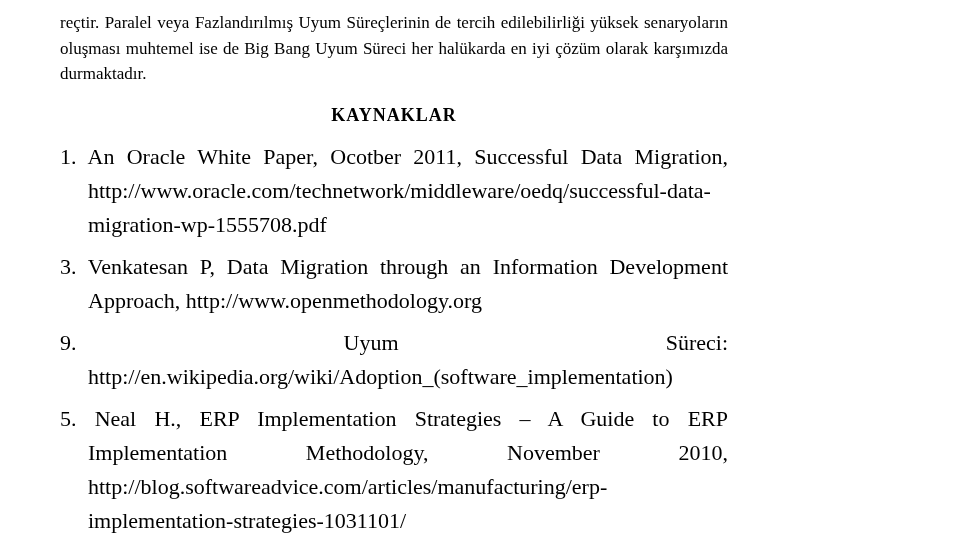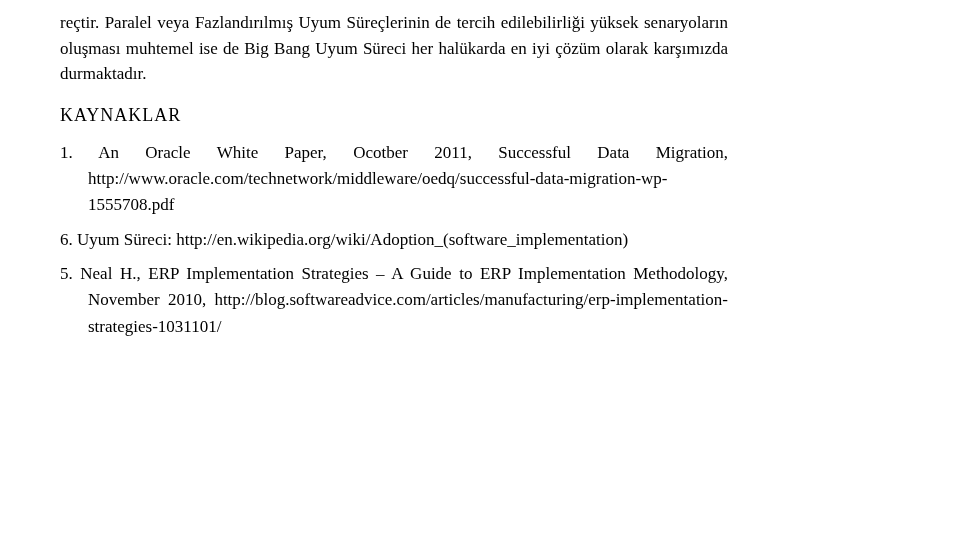--- a/index.html
+++ b/index.html
@@ -26,50 +26,52 @@
     }
 
     .intro-text {
       text-align: justify;
       line-height: 1.5;
       margin-bottom: 18px;
       font-size: 17px;
     }
 
     .section-title {
-      font-weight: normal;
+      text-align: center;
+      font-weight: bold;
       font-size: 18px;
       margin-bottom: 14px;
       margin-top: 4px;
       letter-spacing: 1px;
     }
 
     .references-list {
       list-style: none;
       padding: 0;
     }
 
     .references-list li {
       text-align: justify;
       line-height: 1.55;
       margin-bottom: 8px;
-      font-size: 17px;
+      font-size: 22px;
       padding-left: 28px;
       text-indent: -28px;
     }
   </style>
 </head>
 <body>
 
 <div class="page-container">
 
   <p class="intro-text">reçtir. Paralel veya Fazlandırılmış Uyum Süreçlerinin de tercih edilebilirliği yüksek senaryoların oluşması muhtemel ise de Big Bang Uyum Süreci her halükarda en iyi çözüm olarak karşımızda durmaktadır.</p>
 
   <div class="section-title">KAYNAKLAR</div>
 
   <ul class="references-list">
 
   <li>1. An Oracle White Paper, Ocotber 2011, Successful Data Migration, http://www.oracle.com/technetwork/middleware/oedq/successful-data-migration-wp-1555708.pdf</li>
-      <li>6. Uyum Süreci: http://en.wikipedia.org/wiki/Adoption_(software_implementation)</li>
+      <li>3. Venkatesan P, Data Migration through an Information Development Approach, http://www.openmethodology.org</li>
+      <li>9. Uyum Süreci: http://en.wikipedia.org/wiki/Adoption_(software_implementation)</li>
       <li>5. Neal H., ERP Implementation Strategies – A Guide to ERP Implementation Methodology, November 2010, http://blog.softwareadvice.com/articles/manufacturing/erp-implementation-strategies-1031101/</li>
     </ul>
 
 </div>
 
 </body></html>

